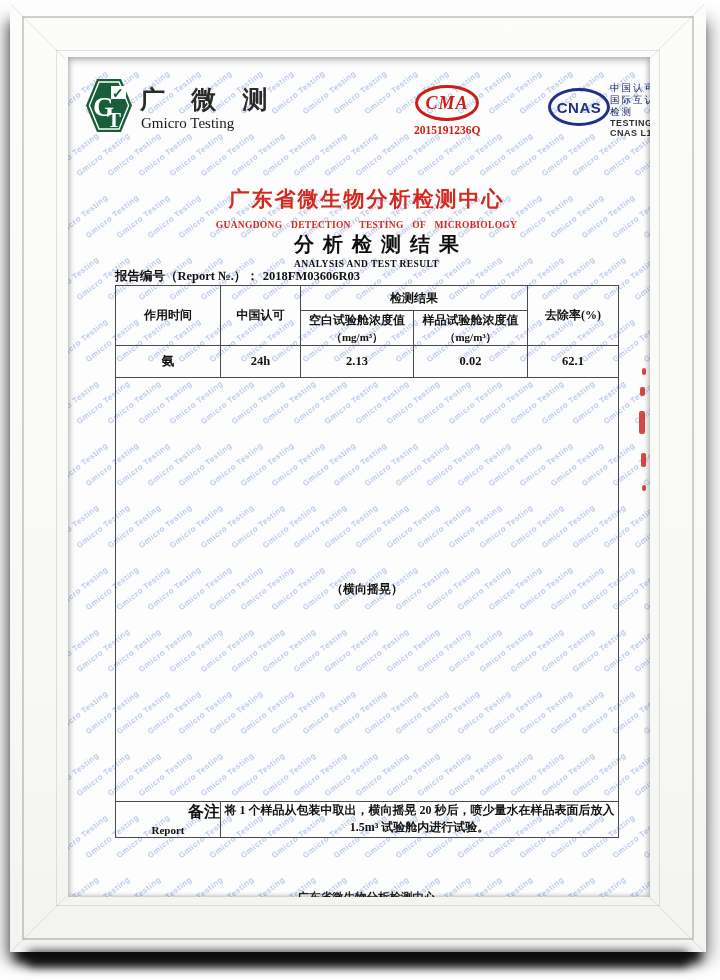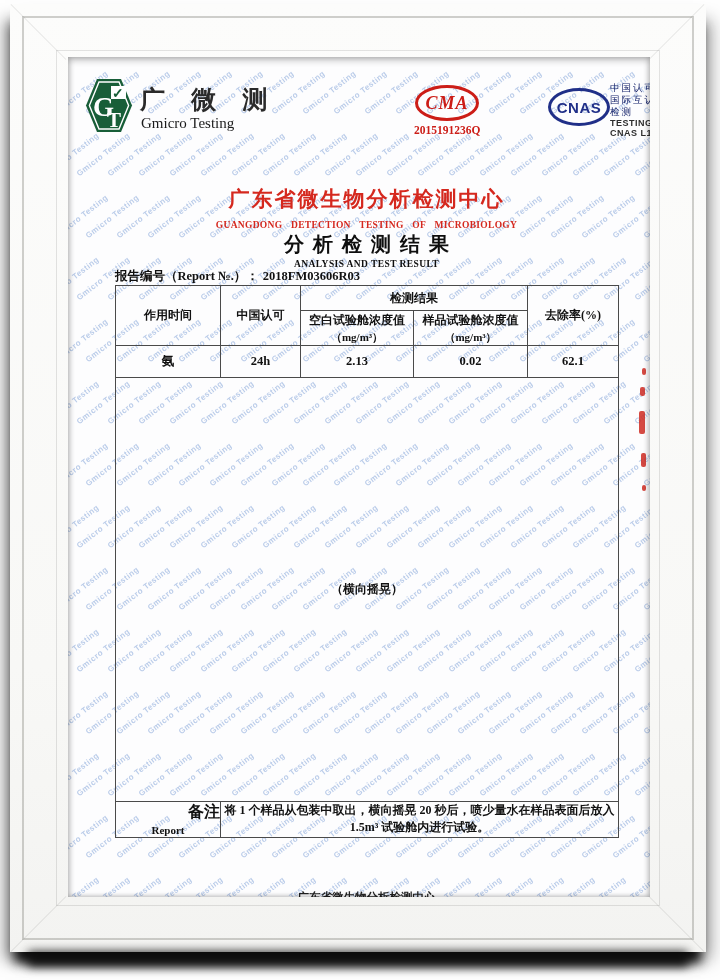--- a/index.html
+++ b/index.html
@@ -59,21 +59,21 @@
   .accred{position:absolute;left:542px;top:25px;width:110px;line-height:1.28;}
   .accred .cnl{font-size:9.5px;color:#17246b;letter-spacing:2px;white-space:nowrap;}
   .accred .enl{font:bold 9px "Liberation Sans",sans-serif;color:#2e2e2e;letter-spacing:.5px;white-space:nowrap;}
 
   
   .content-col{position:absolute;left:47px;top:0;width:503px;}
   .org-cn{position:absolute;left:0;width:100%;top:128px;text-align:center;
     font-size:21px;font-weight:bold;color:#d5281e;letter-spacing:2px;}
   .org-en{position:absolute;left:0;width:100%;top:163px;text-align:center;
     font-size:9.5px;font-weight:bold;color:#d5281e;word-spacing:6px;letter-spacing:.3px;}
-  .doc-cn{position:absolute;left:0;width:100%;top:174px;text-align:center;
+  .doc-cn{position:absolute;left:10px;width:100%;top:174px;text-align:center;
     font-size:20px;font-weight:bold;color:#0e0e0e;letter-spacing:9px;text-indent:9px;}
   .doc-en{position:absolute;left:0;width:100%;top:202px;text-align:center;
     font-size:9.5px;font-weight:bold;color:#0e0e0e;letter-spacing:.4px;}
   .report-line{position:absolute;left:0;top:211px;font-size:12.5px;font-weight:600;color:#111;}
   .report-line .no{padding-left:4px;}
 
   
   table.results{position:absolute;left:0;top:228px;width:503px;border-collapse:collapse;table-layout:fixed;
     font-size:12px;color:#111;}
   table.results td{border:1px solid #4a4a4a;text-align:center;vertical-align:middle;

